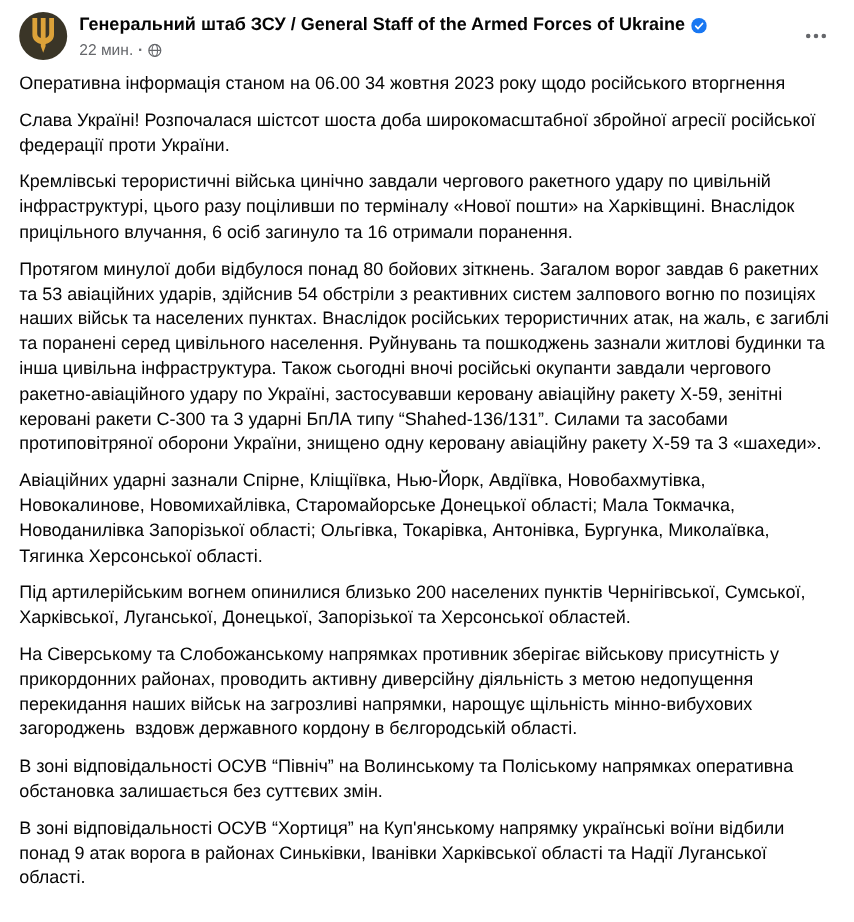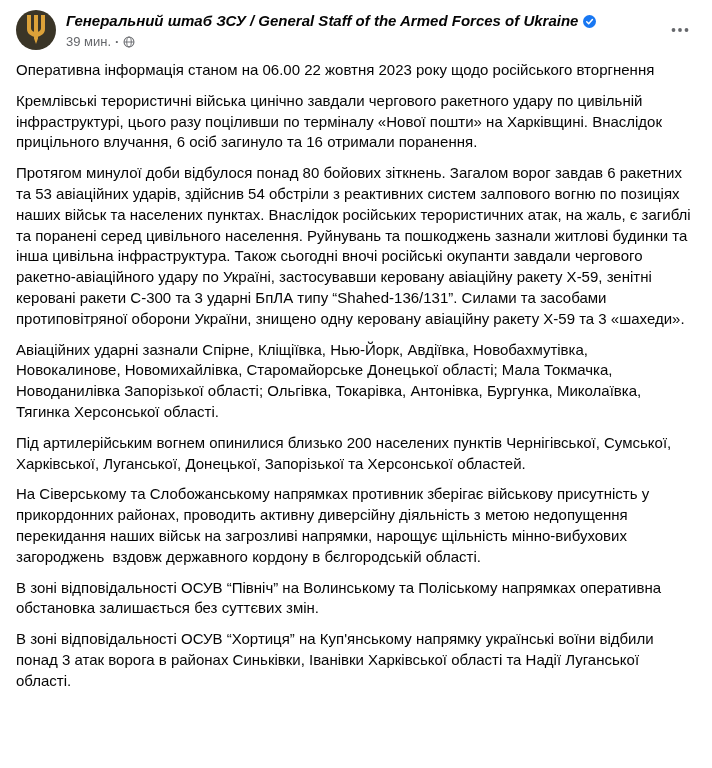--- a/index.html
+++ b/index.html
@@ -36,21 +36,20 @@
   .header-meta {
     margin-left: 10px;
     flex: 1;
     min-width: 0;
     padding-top: 1px;
   }
   .name-row {
     display: flex;
     align-items: center;
     gap: 5px;
-    font-style: italic;
   }
   .page-name {
     font-weight: 700;
     font-size: 15px;
     line-height: 20px;
     color: #050505;
     cursor: pointer;
     white-space: nowrap;
   }
   .verified { flex: 0 0 13px; margin-top: 1px; }
@@ -109,21 +108,21 @@
       <div class="name-row">
         <span class="page-name">Генеральний штаб ЗСУ / General Staff of the Armed Forces of Ukraine</span>
         <span class="verified" style="display:flex;">
           <svg width="13" height="13" viewBox="0 0 16 16" aria-hidden="true">
             <circle cx="8" cy="8" r="8" fill="#1877f2"></circle>
             <path d="M4.6 8.4 L7 10.8 L11.6 5.6" fill="none" stroke="#ffffff" stroke-width="1.8" stroke-linecap="round" stroke-linejoin="round"></path>
           </svg>
         </span>
       </div>
       <div class="sub-row">
-        <span class="timestamp">39 мин.</span>
+        <span class="timestamp">22 мин.</span>
         <span class="dot-sep">·</span>
         <span style="display:flex;">
           <svg width="12" height="12" viewBox="0 0 16 16" aria-hidden="true">
             <circle cx="8" cy="8" r="6.6" fill="none" stroke="#65676b" stroke-width="1.4"></circle>
             <ellipse cx="8" cy="8" rx="3" ry="6.6" fill="none" stroke="#65676b" stroke-width="1.2"></ellipse>
             <path d="M1.6 8 h12.8" fill="none" stroke="#65676b" stroke-width="1.2"></path>
           </svg>
         </span>
       </div>
     </div>
@@ -134,23 +133,24 @@
           <circle cx="3.5" cy="10" r="1.9" fill="#65676b"></circle>
           <circle cx="10" cy="10" r="1.9" fill="#65676b"></circle>
           <circle cx="16.5" cy="10" r="1.9" fill="#65676b"></circle>
         </svg>
       </span>
     </div>
 
   </div>
 
   <div class="post-body">
-    <p>Оперативна інформація станом на 06.00 22 жовтня 2023 року щодо російського вторгнення</p>
+    <p>Оперативна інформація станом на 06.00 34 жовтня 2023 року щодо російського вторгнення</p>
+    <p>Слава Україні! Розпочалася шістсот шоста доба широкомасштабної збройної агресії російської федерації проти України.</p>
     <p>Кремлівські терористичні війська цинічно завдали чергового ракетного удару по цивільній інфраструктурі, цього разу поціливши по терміналу «Нової пошти» на Харківщині. Внаслідок прицільного влучання, 6 осіб загинуло та 16 отримали поранення.</p>
     <p>Протягом минулої доби відбулося понад 80 бойових зіткнень. Загалом ворог завдав 6 ракетних та 53 авіаційних ударів, здійснив 54 обстріли з реактивних систем залпового вогню по позиціях наших військ та населених пунктах. Внаслідок російських терористичних атак, на жаль, є загиблі та поранені серед цивільного населення. Руйнувань та пошкоджень зазнали житлові будинки та інша цивільна інфраструктура. Також сьогодні вночі російські окупанти завдали чергового ракетно-авіаційного удару по Україні, застосувавши керовану авіаційну ракету Х-59, зенітні керовані ракети С-300 та 3 ударні БпЛА типу “Shahed-136/131”. Силами та засобами протиповітряної оборони України, знищено одну керовану авіаційну ракету Х-59 та 3 «шахеди».</p>
     <p>Авіаційних ударні зазнали Спірне, Кліщіївка, Нью-Йорк, Авдіївка, Новобахмутівка, Новокалинове, Новомихайлівка, Старомайорське Донецької області; Мала Токмачка, Новоданилівка Запорізької області; Ольгівка, Токарівка, Антонівка, Бургунка, Миколаївка, Тягинка Херсонської області.</p>
     <p>Під артилерійським вогнем опинилися близько 200 населених пунктів Чернігівської, Сумської, Харківської, Луганської, Донецької, Запорізької та Херсонської областей.</p>
     <p>На Сіверському та Слобожанському напрямках противник зберігає військову присутність у прикордонних районах, проводить активну диверсійну діяльність з метою недопущення перекидання наших військ на загрозливі напрямки, нарощує щільність мінно-вибухових загороджень  вздовж державного кордону в бєлгородській області.</p>
     <p>В зоні відповідальності ОСУВ “Північ” на Волинському та Поліському напрямках оперативна обстановка залишається без суттєвих змін.</p>
-    <p>В зоні відповідальності ОСУВ “Хортиця” на Куп'янському напрямку українські воїни відбили понад 3 атак ворога в районах Синьківки, Іванівки Харківської області та Надії Луганської області.</p>
+    <p>В зоні відповідальності ОСУВ “Хортиця” на Куп'янському напрямку українські воїни відбили понад 9 атак ворога в районах Синьківки, Іванівки Харківської області та Надії Луганської області.</p>
   </div>
 
 </div>
 
 </body></html>

